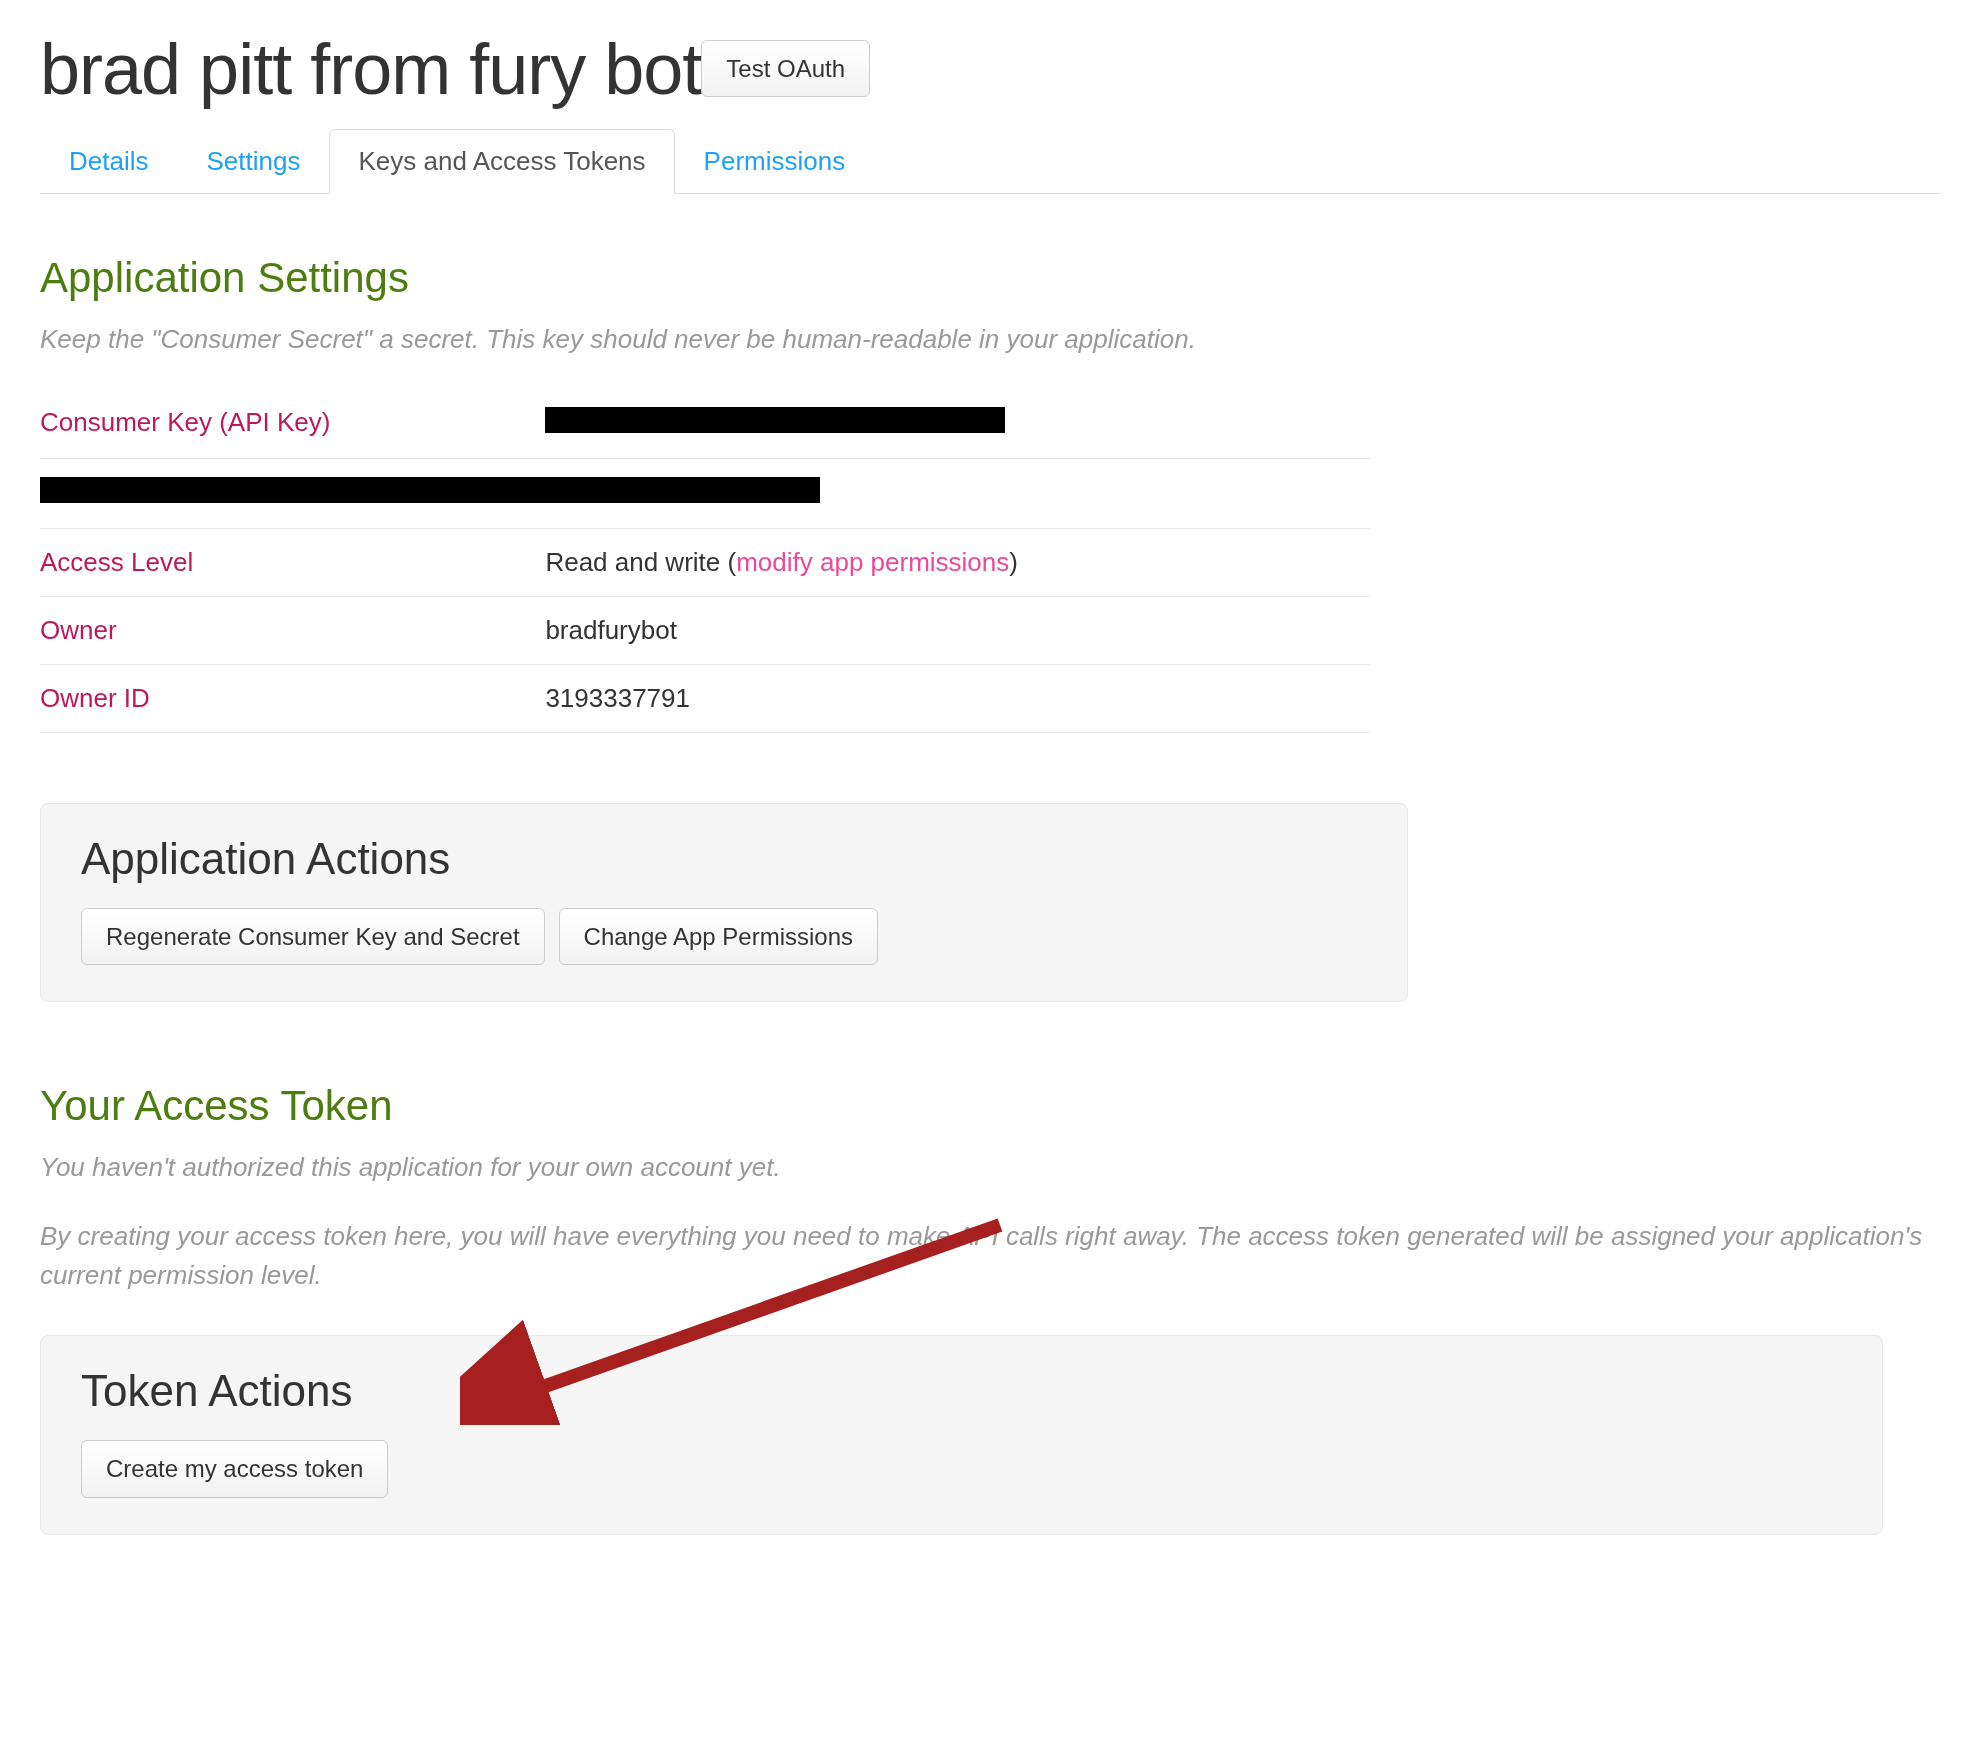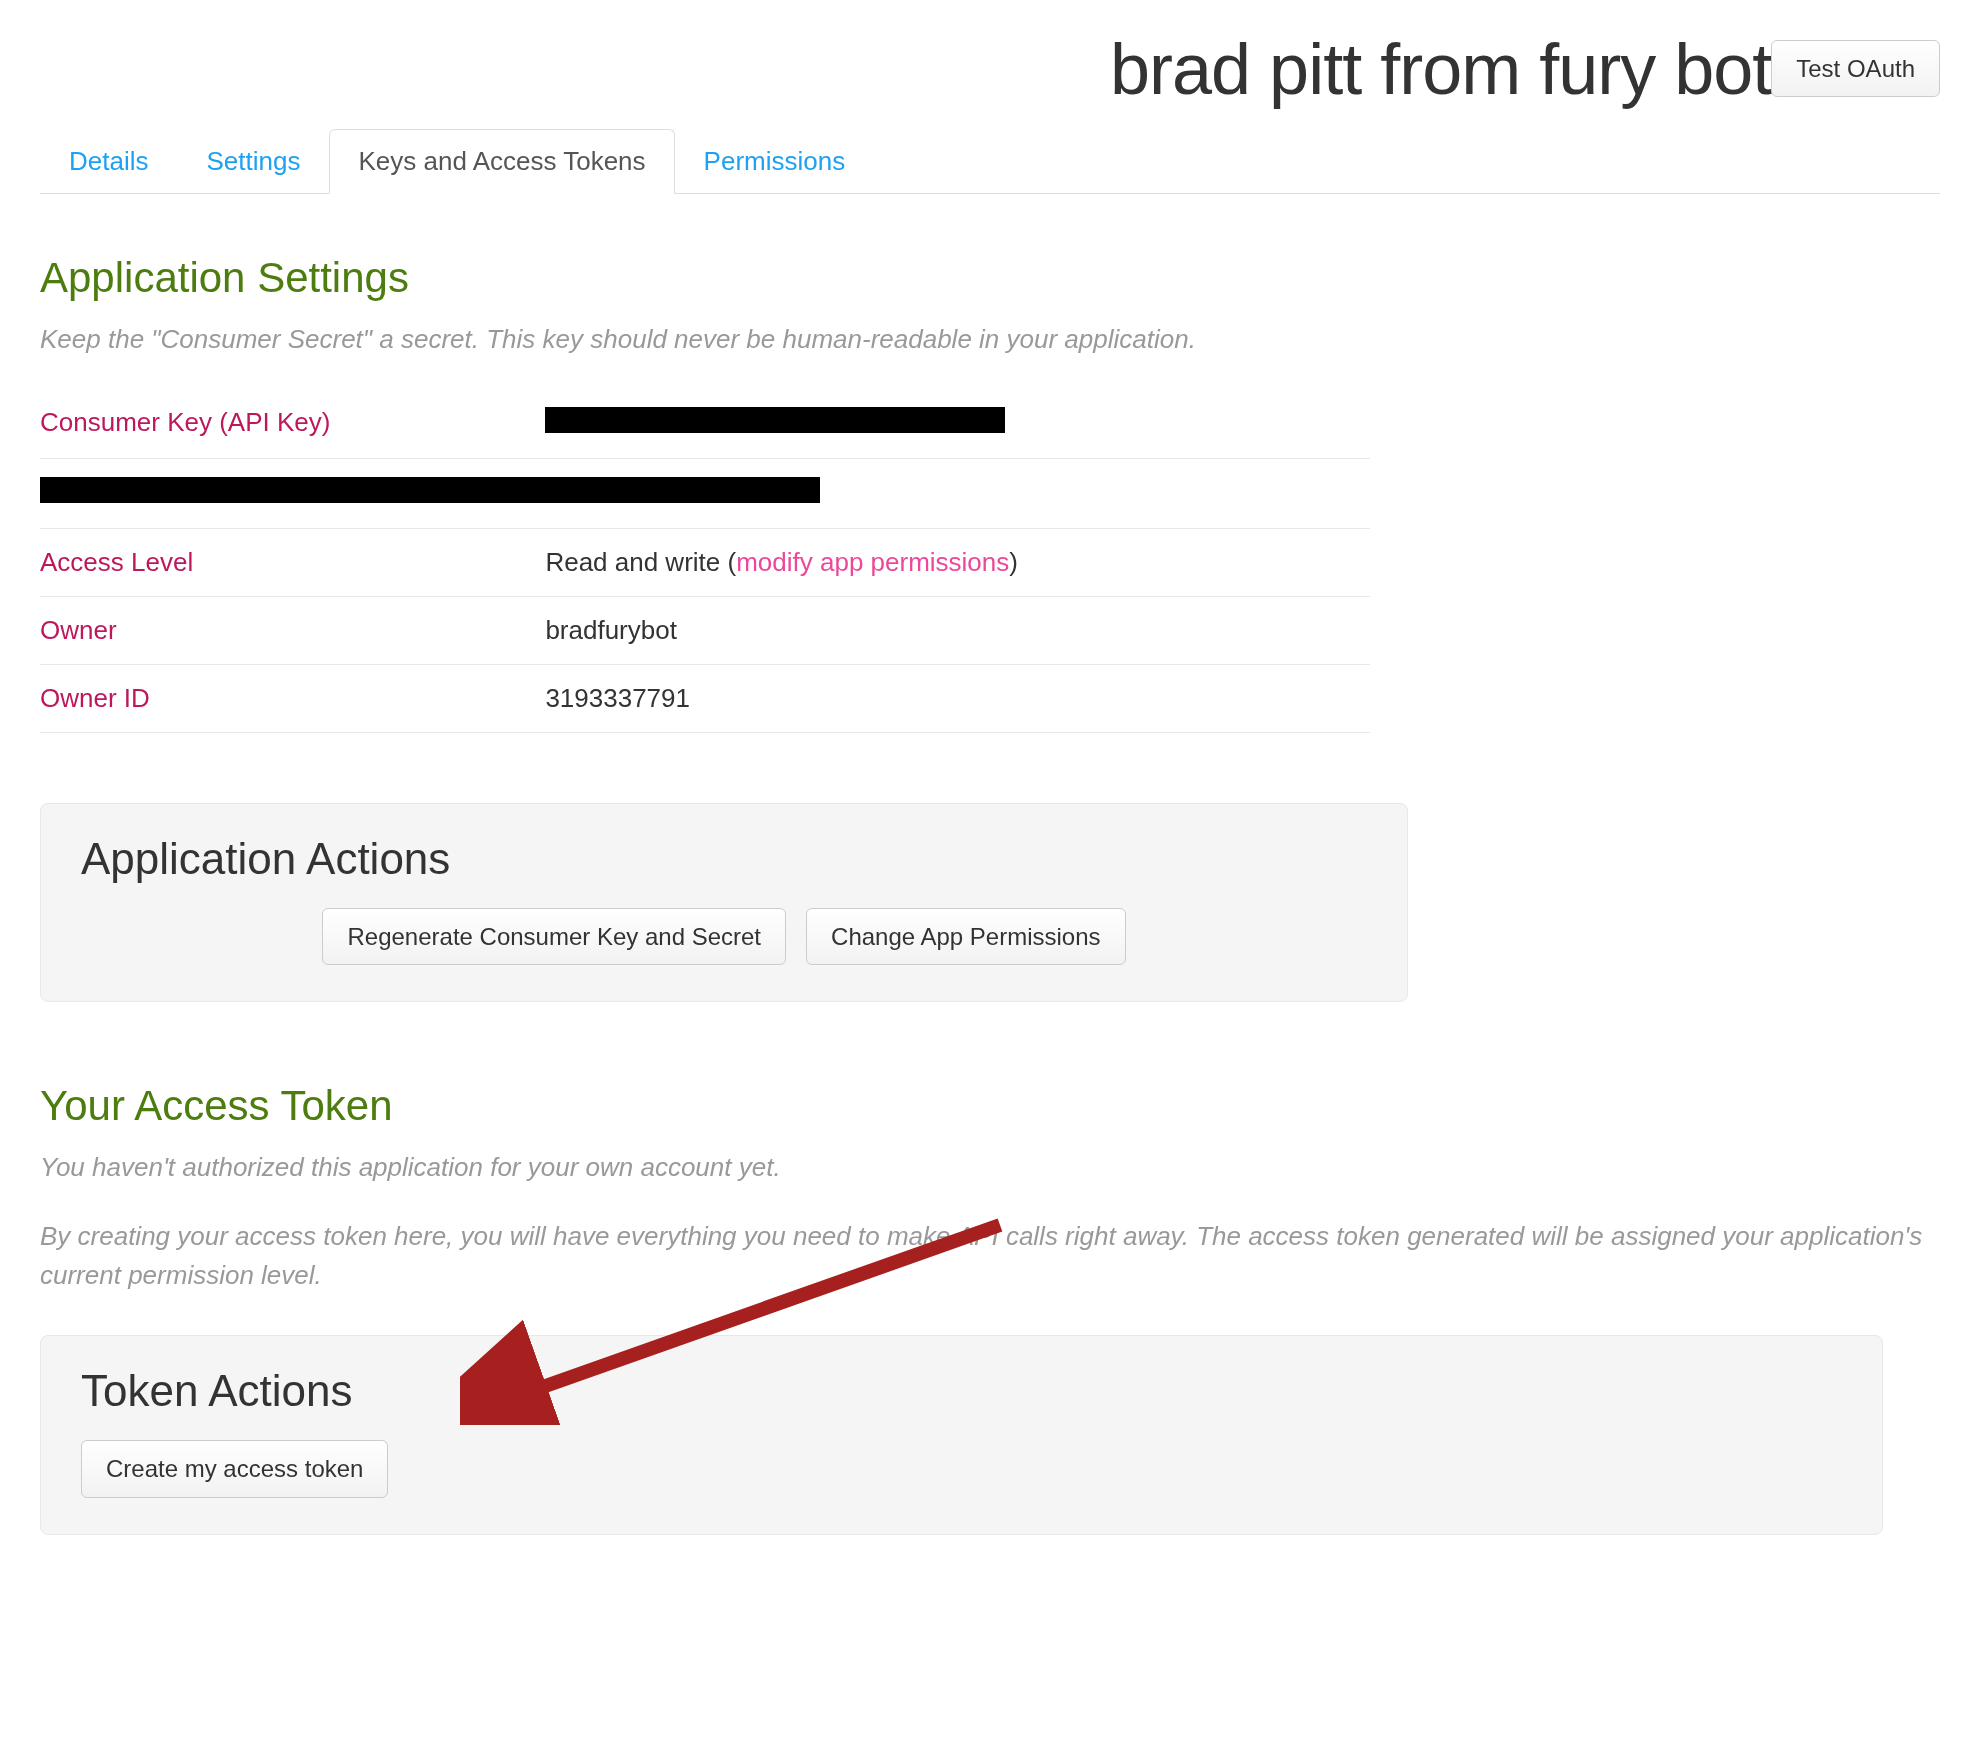--- a/index.html
+++ b/index.html
@@ -9,21 +9,21 @@
     }
     body {
       font-family: "Helvetica Neue", Helvetica, Arial, sans-serif;
       background: #fff;
       color: #333;
       padding: 30px 40px;
       width: 1980px;
     }
     .header-row {
       display: flex;
-      justify-content: flex-end;
+      justify-content: flex-start;
       align-items: flex-start;
       margin-bottom: 20px;
     }
     .page-title {
       font-size: 72px;
       font-weight: 300;
       color: #333;
       letter-spacing: -1px;
       line-height: 1.1;
     }
@@ -118,22 +118,21 @@
       width: 97%;
     }
     .panel-heading {
       font-size: 44px;
       font-weight: 400;
       color: #333;
       margin-bottom: 24px;
     }
     .btn-group {
       display: flex;
-      gap: 20px;
-      justify-content: center;
+      gap: 14px;
     }
     .access-token-section {
       margin-bottom: 40px;
     }
     .arrow-wrap {
       position: relative;
     }
     .arrow-svg {
       position: absolute;
       top: -130px;

